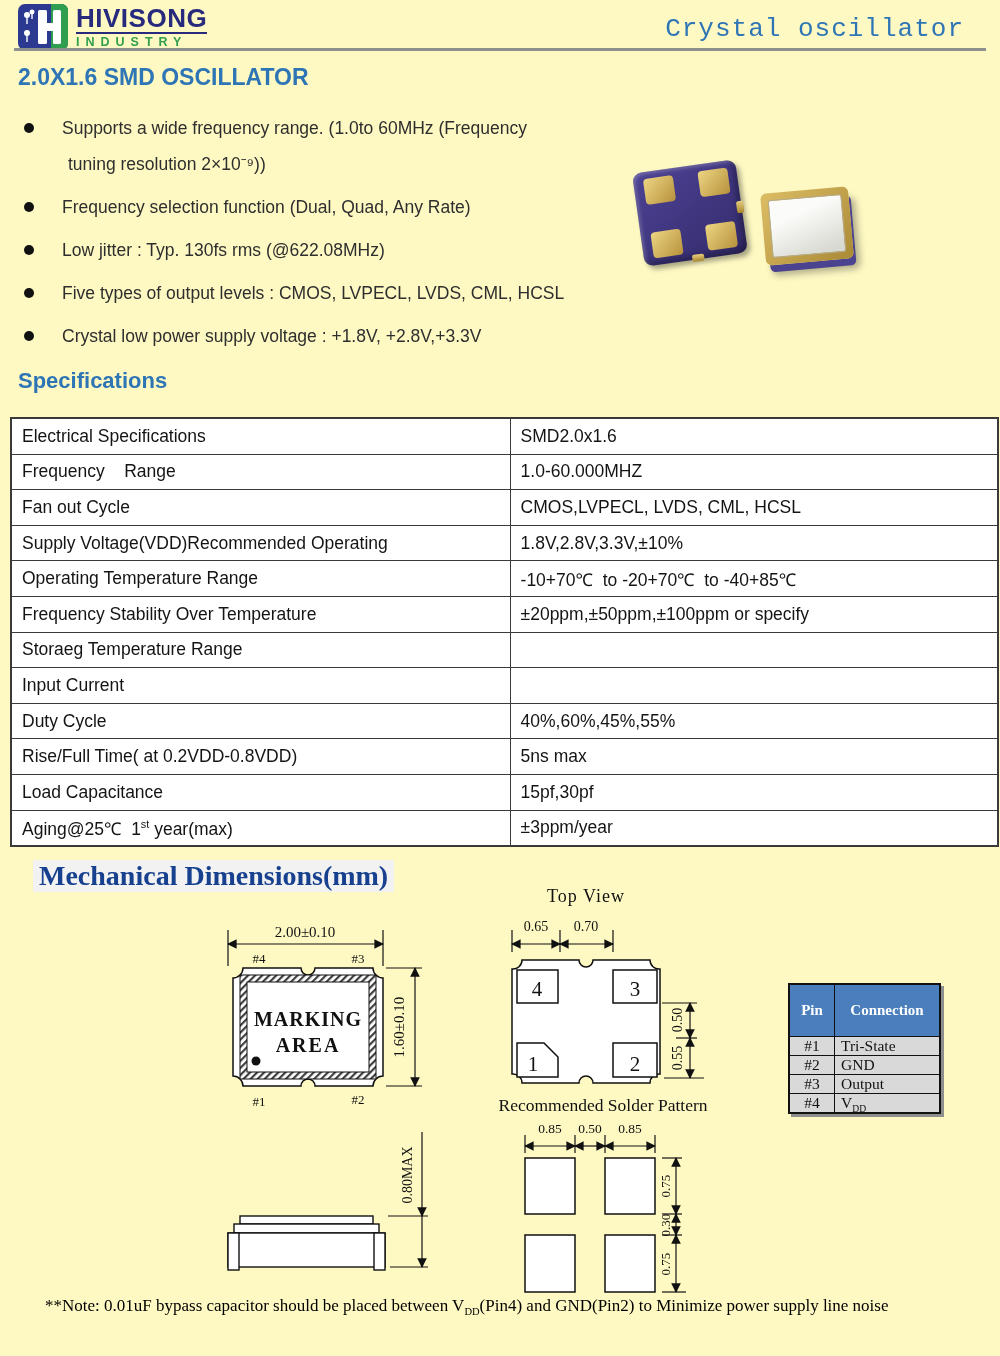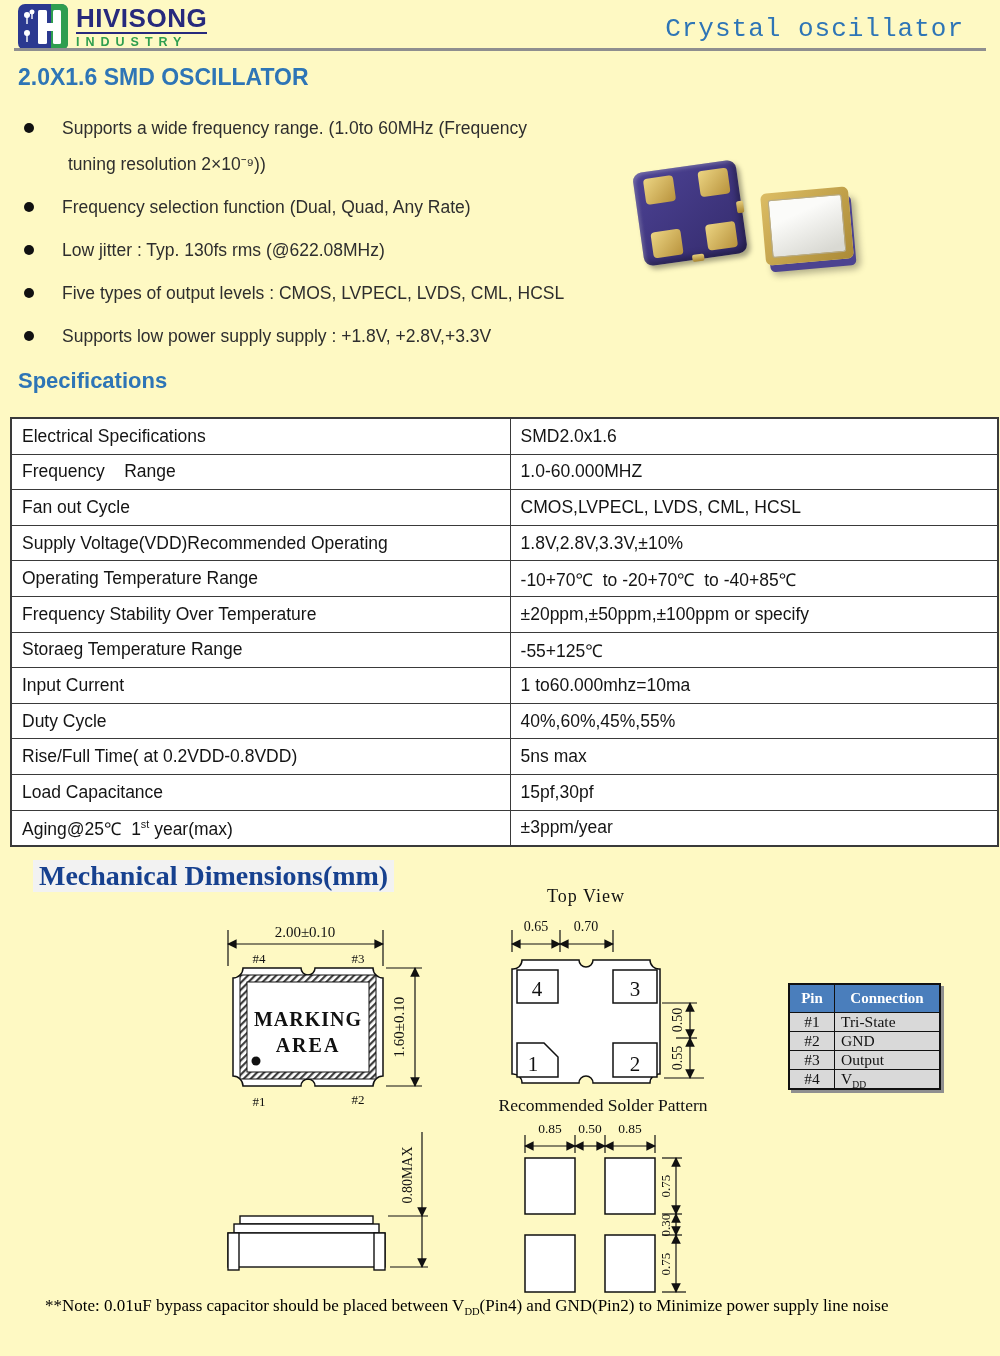--- a/index.html
+++ b/index.html
@@ -56,21 +56,21 @@
   .subsm{vertical-align:sub;font-size:.62em;line-height:0;margin-top:38px;}
 
   
   .mech{left:0;top:858px;width:1000px;height:445px;}
   .mech-title{left:33px;top:2px;font-family:"Liberation Serif",serif;font-size:28px;
               font-weight:bold;color:#17418f;background:#f2f2f2;padding:0 6px;}
   svg text{font-family:"Liberation Serif",serif;fill:#111;}
   .pin-table{left:788px;top:125px;border-collapse:collapse;border:2px solid #111;
              font-family:"Liberation Serif",serif;box-shadow:3px 3px 0 #8f8f8f;}
   .pin-table th{background:#4a7ebc;color:#fff;font-size:15px;font-weight:bold;
-                border:1.5px solid #111;padding:4px 6px;height:19px;}
+                border:1.5px solid #111;padding:16px 6px;height:19px;}
   .pin-table td{background:#d9d9d9;color:#111;font-size:15.5px;border:1.5px solid #111;
                 padding:0 6px;height:18px;}
   .pin-table td.c{text-align:center;width:32px;}
   .pin-table td.v{width:92px;}
 
   
   .note{left:45px;top:1296px;width:910px;font-family:"Liberation Serif",serif;
         font-size:17px;color:#000;}
 </style>
 </head>
@@ -127,21 +127,21 @@
     </li>
     <li class="feat">
       <span class="bullet"></span>
       <span class="feat-text">
           <span class="feat-line">Five types of output levels : CMOS, LVPECL, LVDS, CML, HCSL</span>
         </span>
     </li>
     <li class="feat">
       <span class="bullet"></span>
       <span class="feat-text">
-          <span class="feat-line">Supports low power supply supply : +1.8V, +2.8V,+3.3V</span>
+          <span class="feat-line">Crystal low power supply voltage : +1.8V, +2.8V,+3.3V</span>
         </span>
     </li>
   </ul>
 
   <div class="abs chip1">
     <span class="pad tl"></span>
     <span class="pad tr"></span>
     <span class="pad bl"></span>
     <span class="pad br"></span>
     <span class="tab r"></span>
@@ -172,25 +172,23 @@
     <div class="spec-row">
         <div class="cell cell-l">Operating Temperature Range</div>
         <div class="cell cell-r">-10+70℃  to -20+70℃  to -40+85℃</div>
       </div>
     <div class="spec-row">
         <div class="cell cell-l">Frequency Stability Over Temperature</div>
         <div class="cell cell-r">±20ppm,±50ppm,±100ppm or specify</div>
       </div>
     <div class="spec-row">
         <div class="cell cell-l">Storaeg Temperature Range</div>
-        <div class="cell cell-r">-55+125℃</div>
       </div>
     <div class="spec-row">
         <div class="cell cell-l">Input Current</div>
-        <div class="cell cell-r">1 to60.000mhz=10ma</div>
       </div>
     <div class="spec-row">
         <div class="cell cell-l">Duty Cycle</div>
         <div class="cell cell-r">40%,60%,45%,55%</div>
       </div>
     <div class="spec-row">
         <div class="cell cell-l">Rise/Full Time( at 0.2VDD-0.8VDD)</div>
         <div class="cell cell-r">5ns max</div>
       </div>
     <div class="spec-row">

